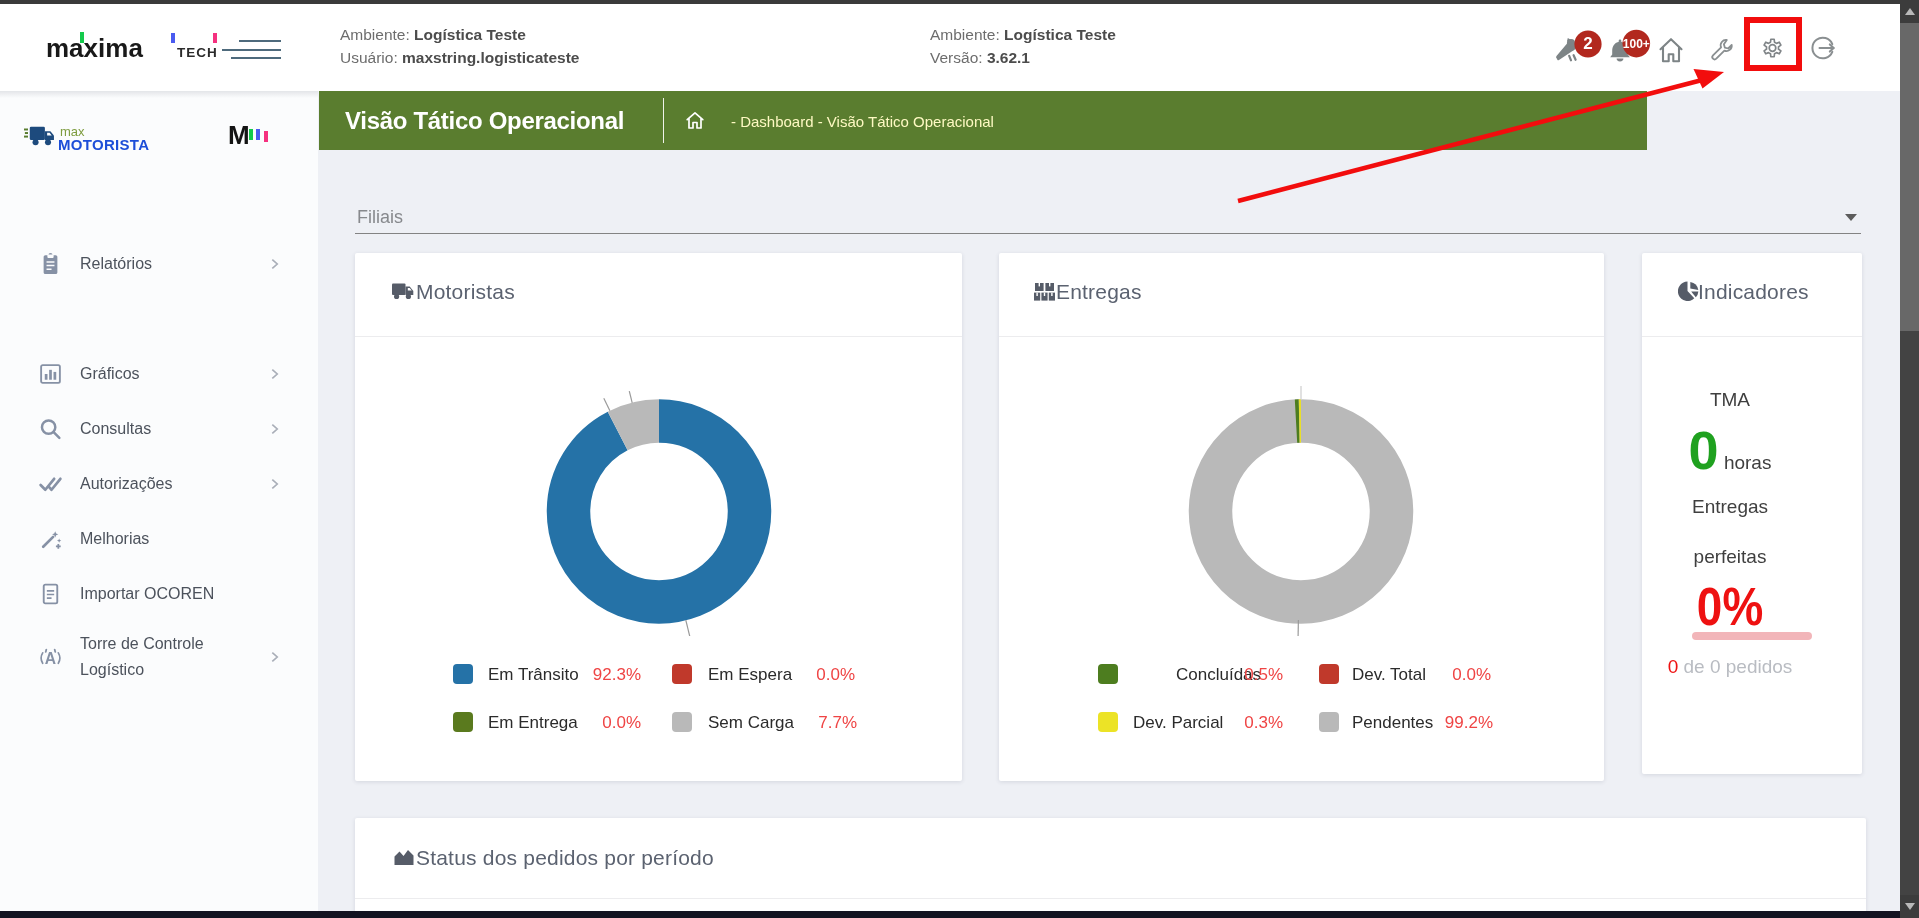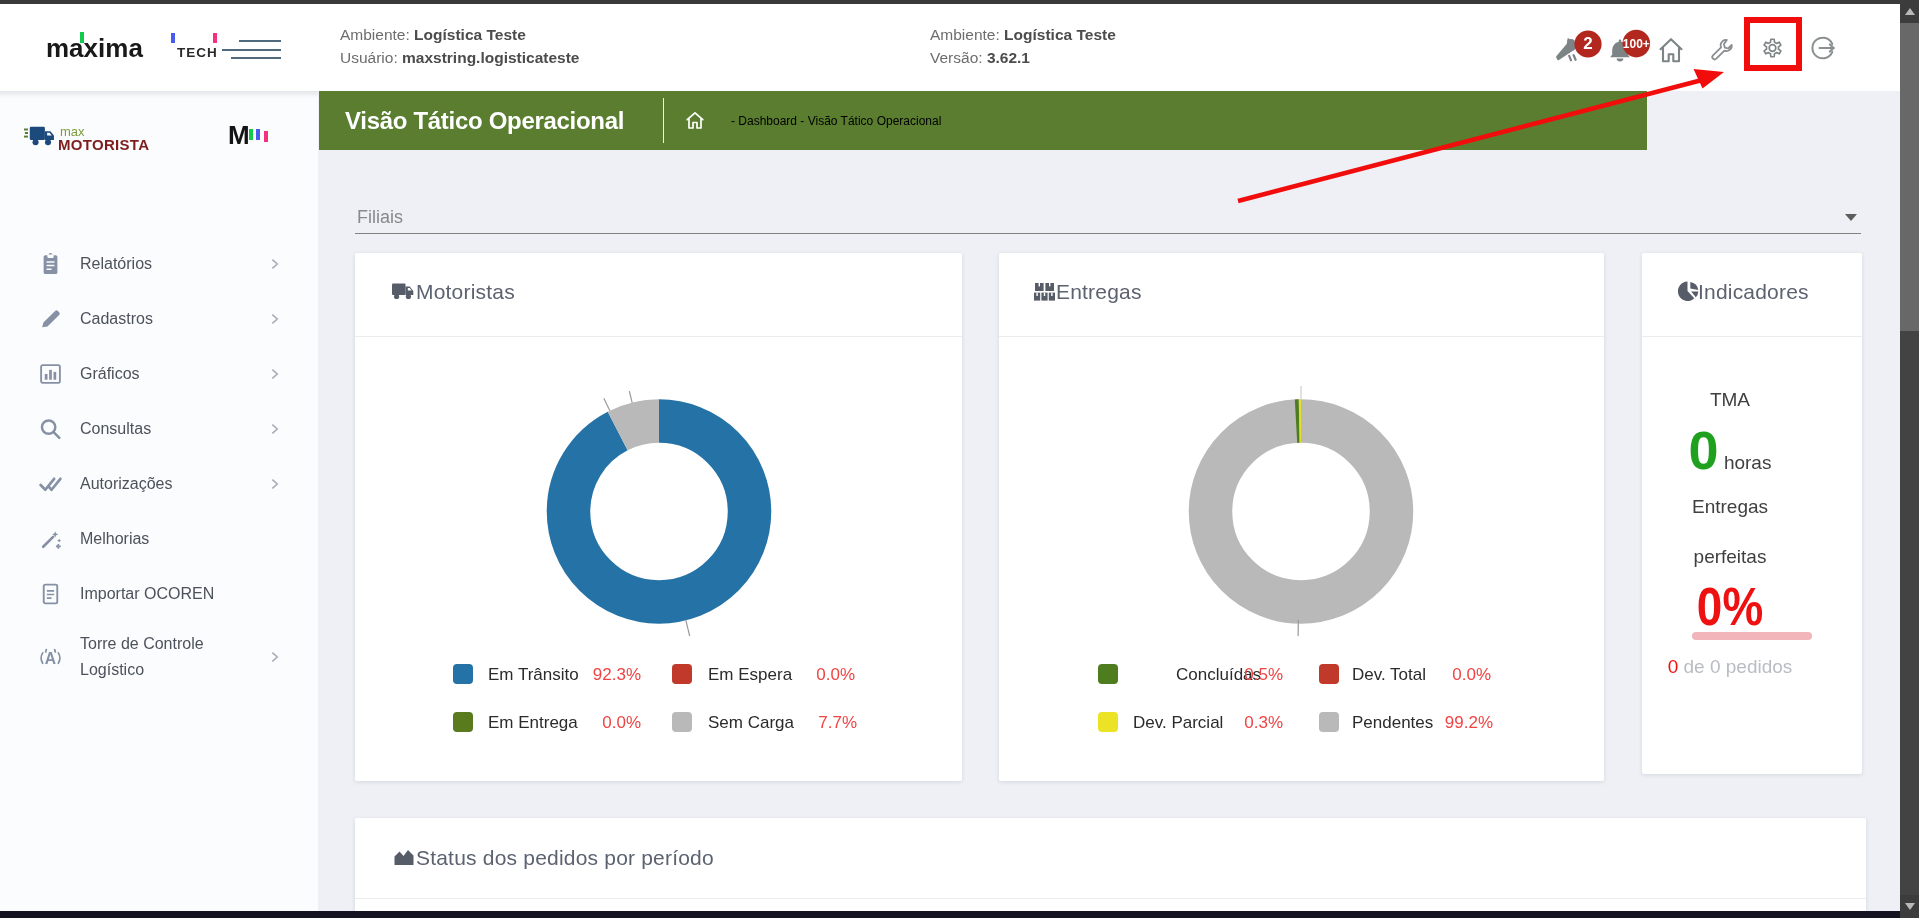--- a/index.html
+++ b/index.html
@@ -16,21 +16,21 @@
   #sidebar { position:absolute; left:0; top:91px; width:318px; height:820px; background:#fbfcfd; z-index:4; }
   #sidebar .shadow-top { position:absolute; left:0; top:0; width:318px; height:7px; background:linear-gradient(180deg, rgba(120,125,140,0.18), rgba(120,125,140,0)); }
   .mi { position:absolute; left:0; width:318px; height:40px; }
   .mi .ic { position:absolute; left:38px; top:50%; transform:translateY(-50%); width:25px; height:25px; }
   .mi .tx { position:absolute; left:80px; top:50%; transform:translateY(-50%); font-size:16px; color:#4c525c; white-space:nowrap; }
   .mi .ch { position:absolute; left:269px; top:50%; transform:translateY(-50%); width:11px; height:11px; }
 
   #greenbar { position:absolute; left:319px; top:91px; width:1328px; height:59px; background:#5a7d2f; }
   #greenbar .title { position:absolute; left:26px; top:50%; transform:translateY(-50%); color:#fff; font-size:24px; font-weight:bold; letter-spacing:-0.3px; }
   #greenbar .vdiv { position:absolute; left:344px; top:7px; width:1px; height:45px; background:rgba(255,255,255,0.9); }
-  #greenbar .crumbtx { position:absolute; left:412px; top:50%; transform:translateY(-50%); color:#000000; font-size:12px; }
+  #greenbar .crumbtx { position:absolute; left:412px; top:50%; transform:translateY(-50%); color:#fef9c3; font-size:15px; }
 
   #content { position:absolute; left:319px; top:150px; width:1581px; height:761px; background:#eef0f5; }
 
   .card { position:absolute; background:#fff; border-radius:2px; box-shadow:0 1px 4px rgba(60,64,90,0.14); }
   .cardtitle { position:absolute; font-size:21px; color:#5b6270; white-space:nowrap; letter-spacing:0.2px; }
   .carddiv { position:absolute; left:0; right:0; height:1px; background:#ececee; }
 
   .legsq { position:absolute; width:20px; height:20px; border-radius:4px; }
   .legtx { position:absolute; font-size:17px; color:#2b2b2b; white-space:nowrap; }
   .legval { position:absolute; font-size:17px; color:#ef4444; text-align:right; width:64px; }
@@ -119,46 +119,37 @@
       <circle cx="27" cy="21.5" r="3.4"></circle>
       <path d="M26 10.8 h2.8 l2.4 3.2 h-5.2 Z" fill="#fbfcfd"></path>
     </g>
     <g fill="#5a7d2f">
       <rect x="0" y="6" width="4.5" height="2.2"></rect>
       <rect x="1" y="10" width="3.5" height="2.2"></rect>
       <rect x="0" y="14" width="4.5" height="2.2"></rect>
     </g>
   </svg>
   <div class="abs" style="left:60px; top:33px; font-size:13px; color:#7e9c3f;">max</div>
-  <div class="abs" style="left:58px; top:45px; font-size:15px; font-weight:bold; color:#7f1d1d; letter-spacing:0.3px;">MOTORISTA</div>
+  <div class="abs" style="left:58px; top:45px; font-size:15px; font-weight:bold; color:#1d4ed8; letter-spacing:0.3px;">MOTORISTA</div>
   <div class="abs" style="left:228px; top:29px; font-size:26px; font-weight:bold; color:#141414;">M</div>
   <span class="abs" style="left:249px; top:38px; width:4px; height:11px; background:#14ca4c;"></span>
   <span class="abs" style="left:256px; top:38px; width:4px; height:11px; background:#4a5bf0;"></span>
   <span class="abs" style="left:264px; top:40px; width:4px; height:11px; background:#f5317f;"></span>
 
   <div class="mi" style="top:153px;">
     <svg class="ic" viewBox="0 0 24 24">
       <path fill="#8691a5" d="M7 3.5 h3 a2 2 0 0 1 4 0 h3 a1.6 1.6 0 0 1 1.6 1.6 v15 a1.6 1.6 0 0 1-1.6 1.6 H7 a1.6 1.6 0 0 1-1.6-1.6 v-15 A1.6 1.6 0 0 1 7 3.5 Z"></path>
       <rect x="9" y="2.8" width="6" height="3.4" rx="1" fill="#fbfcfd"></rect>
       <g stroke="#fbfcfd" stroke-width="1.5">
           <line x1="8.2" y1="10" x2="15.8" y2="10"></line>
           <line x1="8.2" y1="13.5" x2="15.8" y2="13.5"></line>
           <line x1="8.2" y1="17" x2="13" y2="17"></line>
         </g>
     </svg>
     <span class="tx">Relatórios</span>
-    <svg class="ch" viewBox="0 0 10 10" fill="none" stroke="#a9aeb8" stroke-width="1.5">
-        <polyline points="3,1 7.5,5 3,9"></polyline>
-      </svg>
-  </div>
-  <div class="mi" style="top:208px;">
-    <svg class="ic" viewBox="0 0 24 24" fill="#8691a5">
-      <path d="M4 20 l1.2-4.6 L16.4 4.2 a1.8 1.8 0 0 1 2.6 0 l1.3 1.3 a1.8 1.8 0 0 1 0 2.6 L9.1 19.3 Z"></path>
-    </svg>
-    <span class="tx">Cadastros</span>
     <svg class="ch" viewBox="0 0 10 10" fill="none" stroke="#a9aeb8" stroke-width="1.5">
         <polyline points="3,1 7.5,5 3,9"></polyline>
       </svg>
   </div>
   <div class="mi" style="top:263px;">
     <svg class="ic" viewBox="0 0 24 24">
       <g fill="none" stroke="#8691a5" stroke-width="1.8">
           <rect x="3" y="3.5" width="18" height="17" rx="1.5"></rect>
         </g>
       <g fill="#8691a5">

